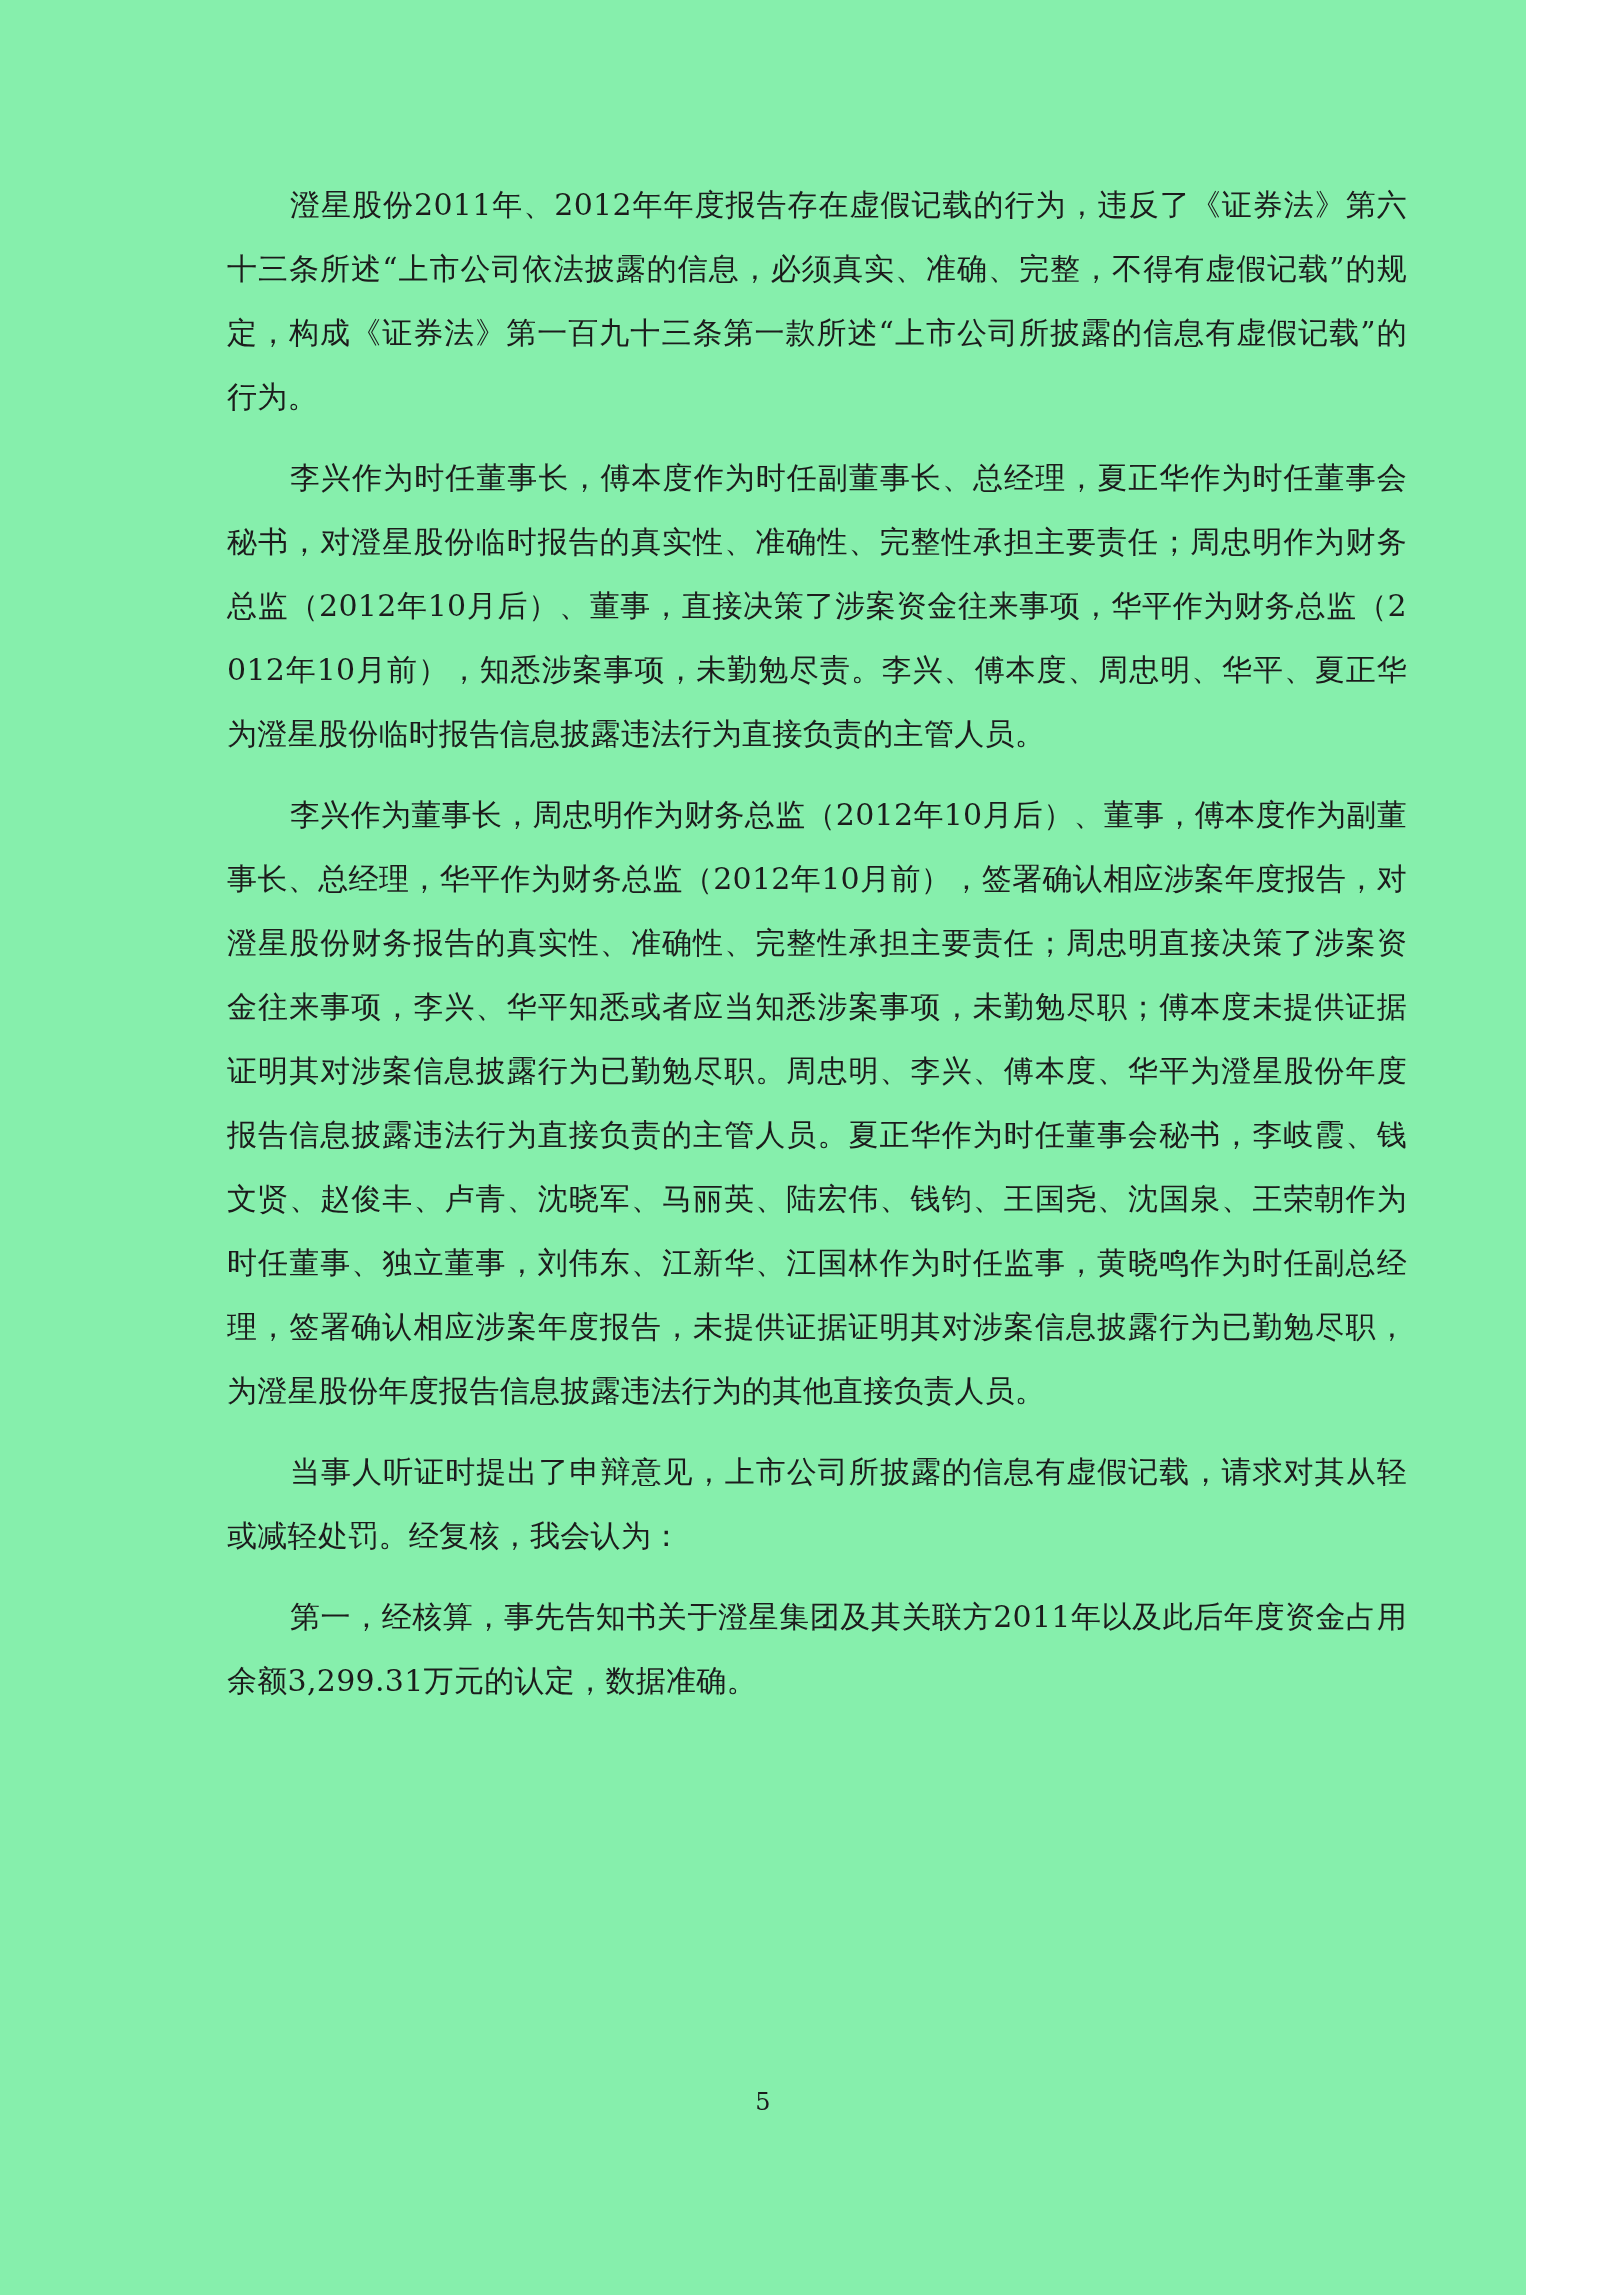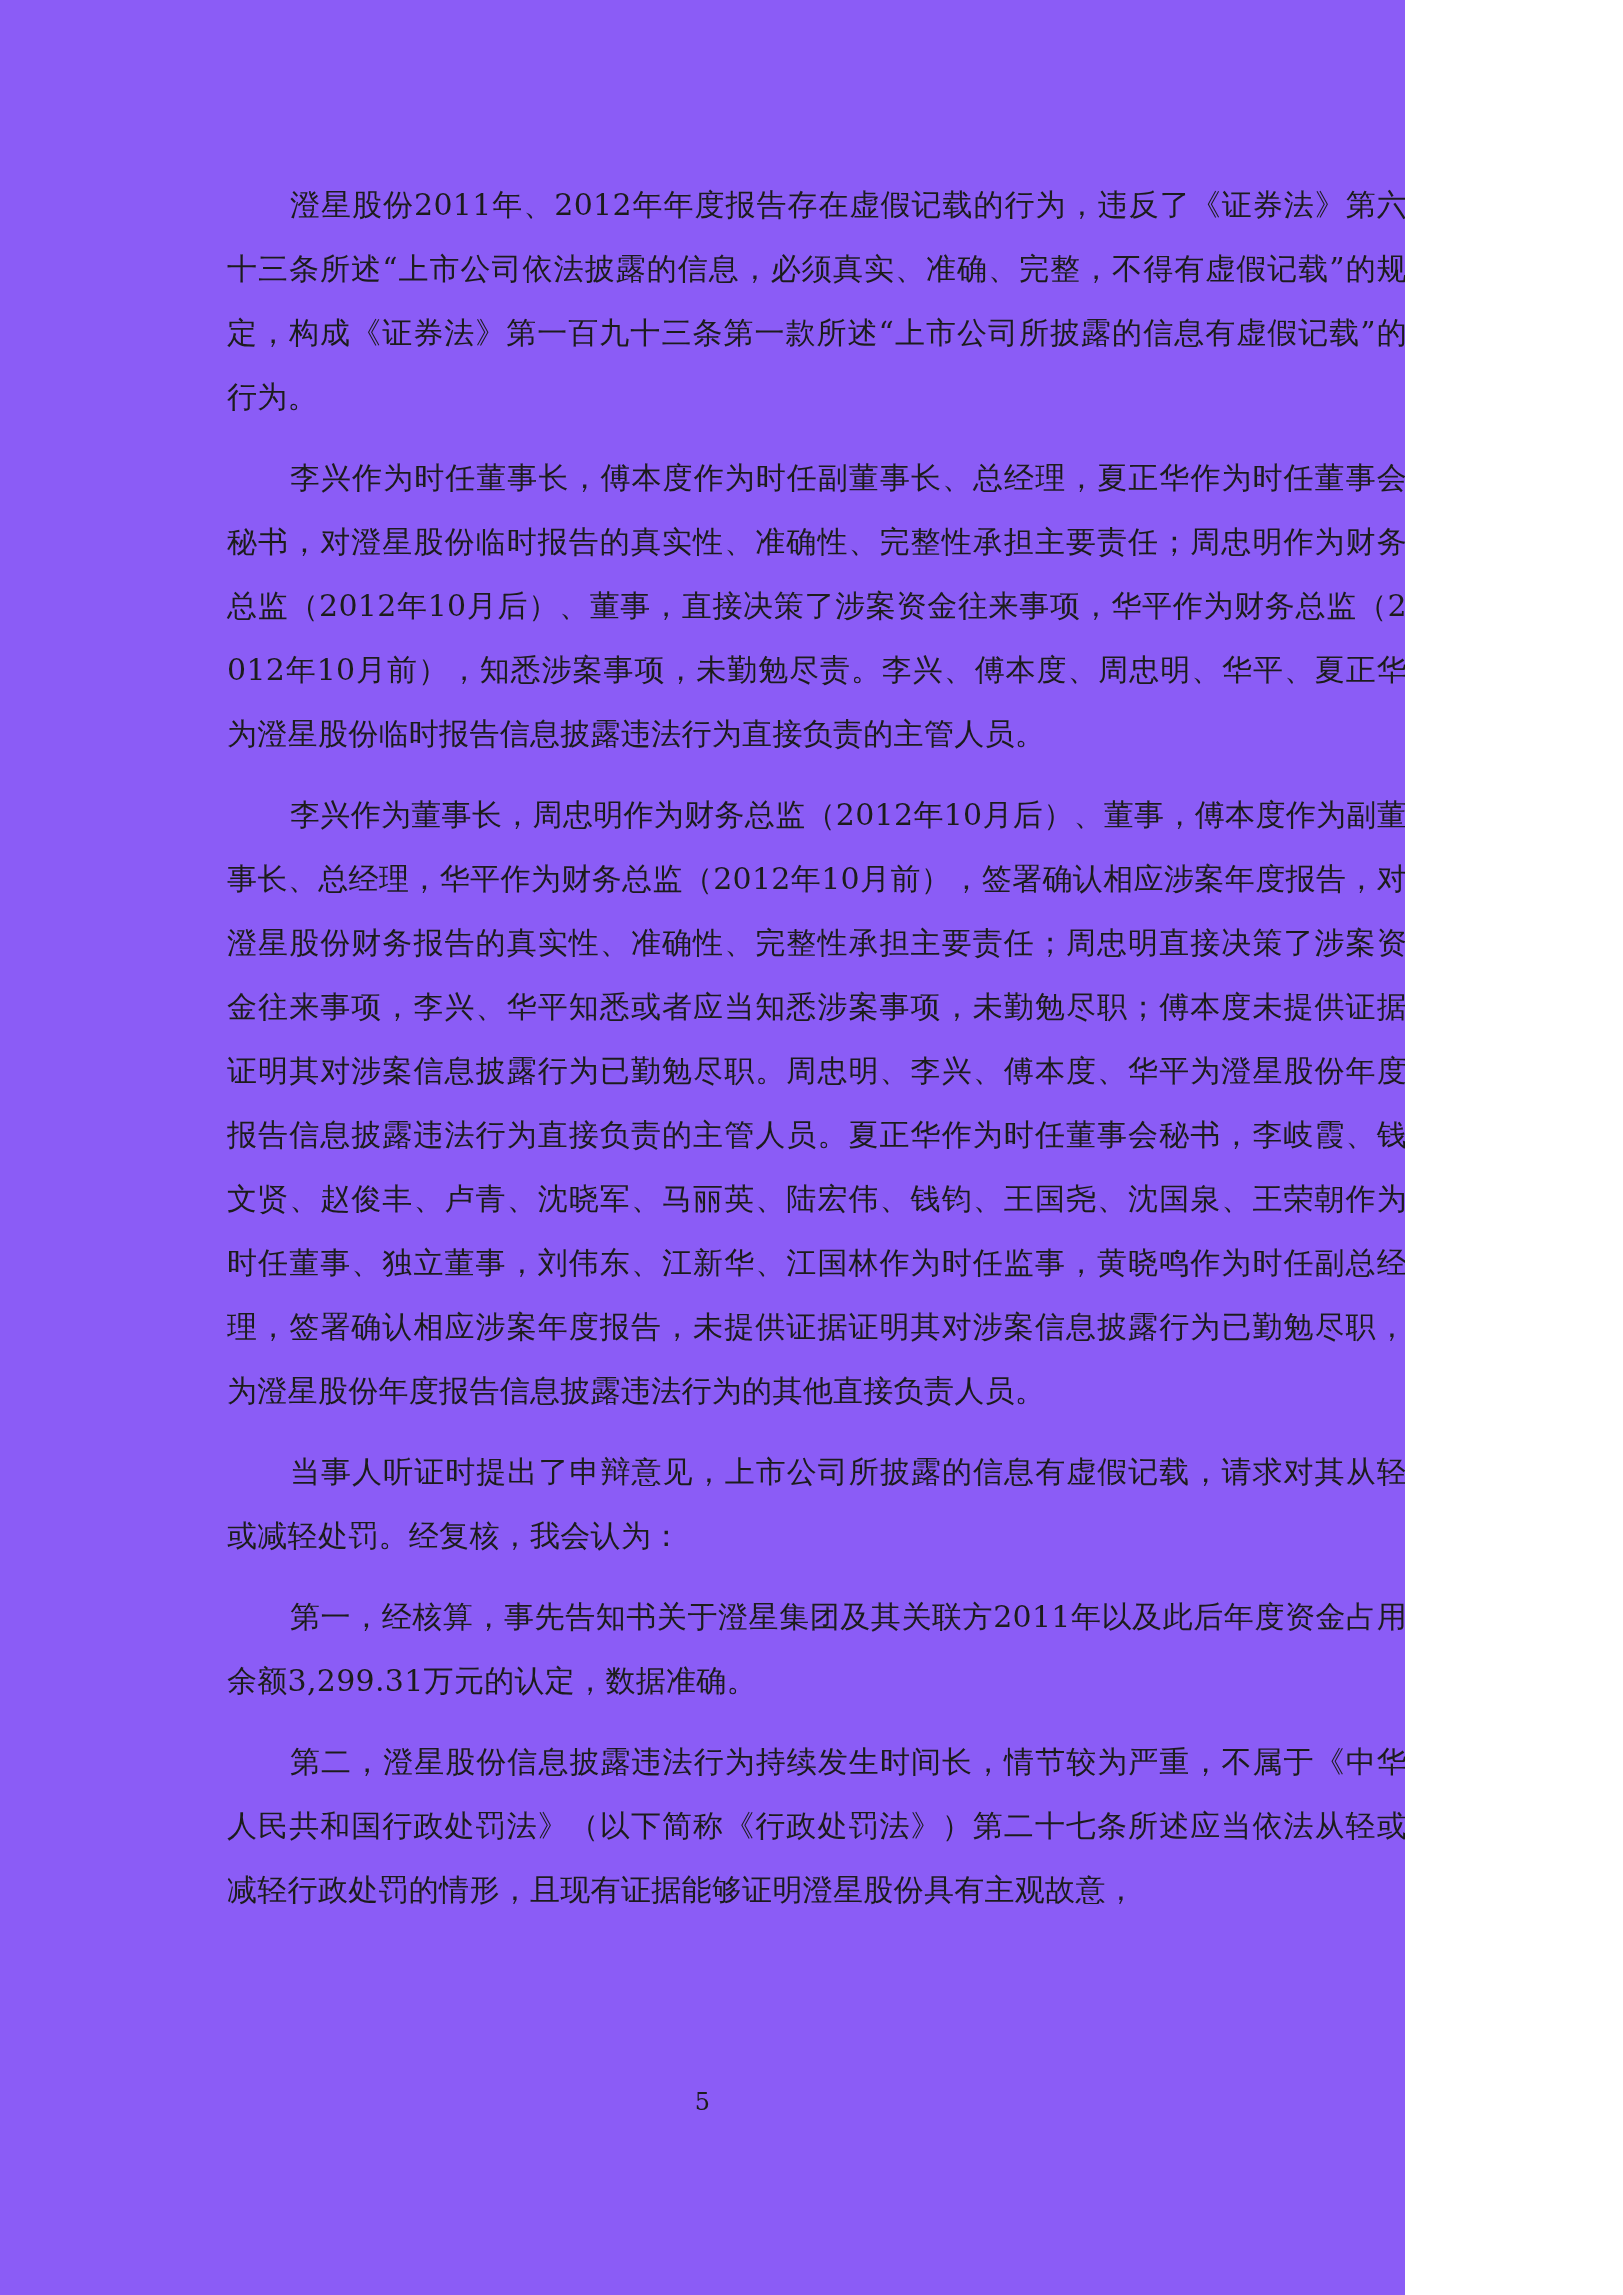--- a/index.html
+++ b/index.html
@@ -3,23 +3,23 @@
 <meta charset="utf-8">
 <style>
   html, body {
     margin: 0;
     padding: 0;
     background: #ffffff;
   }
 
   .page {
     position: relative;
-    width: 1405px;
+    width: 1526px;
     height: 2295px;
-    background: #8b5cf6;
+    background: #86efac;
     box-sizing: border-box;
     overflow: hidden;
     font-family: "DejaVu Serif", "Liberation Serif", serif;
   }
 
   
   .content {
     position: absolute;
     left: 227px;
     top: 173px;
@@ -59,19 +59,18 @@
 <body>
 
 <div class="page">
 
   <div class="content">
     <p class="para">澄星股份2011年、2012年年度报告存在虚假记载的行为，违反了《证券法》第六十三条所述“上市公司依法披露的信息，必须真实、准确、完整，不得有虚假记载”的规定，构成《证券法》第一百九十三条第一款所述“上市公司所披露的信息有虚假记载”的行为。</p>
     <p class="para">李兴作为时任董事长，傅本度作为时任副董事长、总经理，夏正华作为时任董事会秘书，对澄星股份临时报告的真实性、准确性、完整性承担主要责任；周忠明作为财务总监（2012年10月后）、董事，直接决策了涉案资金往来事项，华平作为财务总监（2012年10月前），知悉涉案事项，未勤勉尽责。李兴、傅本度、周忠明、华平、夏正华为澄星股份临时报告信息披露违法行为直接负责的主管人员。</p>
     <p class="para">李兴作为董事长，周忠明作为财务总监（2012年10月后）、董事，傅本度作为副董事长、总经理，华平作为财务总监（2012年10月前），签署确认相应涉案年度报告，对澄星股份财务报告的真实性、准确性、完整性承担主要责任；周忠明直接决策了涉案资金往来事项，李兴、华平知悉或者应当知悉涉案事项，未勤勉尽职；傅本度未提供证据证明其对涉案信息披露行为已勤勉尽职。周忠明、李兴、傅本度、华平为澄星股份年度报告信息披露违法行为直接负责的主管人员。夏正华作为时任董事会秘书，李岐霞、钱文贤、赵俊丰、卢青、沈晓军、马丽英、陆宏伟、钱钧、王国尧、沈国泉、王荣朝作为时任董事、独立董事，刘伟东、江新华、江国林作为时任监事，黄晓鸣作为时任副总经理，签署确认相应涉案年度报告，未提供证据证明其对涉案信息披露行为已勤勉尽职，为澄星股份年度报告信息披露违法行为的其他直接负责人员。</p>
     <p class="para">当事人听证时提出了申辩意见，上市公司所披露的信息有虚假记载，请求对其从轻或减轻处罚。经复核，我会认为：</p>
     <p class="para">第一，经核算，事先告知书关于澄星集团及其关联方2011年以及此后年度资金占用余额3,299.31万元的认定，数据准确。</p>
-    <p class="para">第二，澄星股份信息披露违法行为持续发生时间长，情节较为严重，不属于《中华人民共和国行政处罚法》（以下简称《行政处罚法》）第二十七条所述应当依法从轻或减轻行政处罚的情形，且现有证据能够证明澄星股份具有主观故意，</p>
   </div>
 
   <div class="page-number">5</div>
 
 </div>
 
 
 </body></html>

